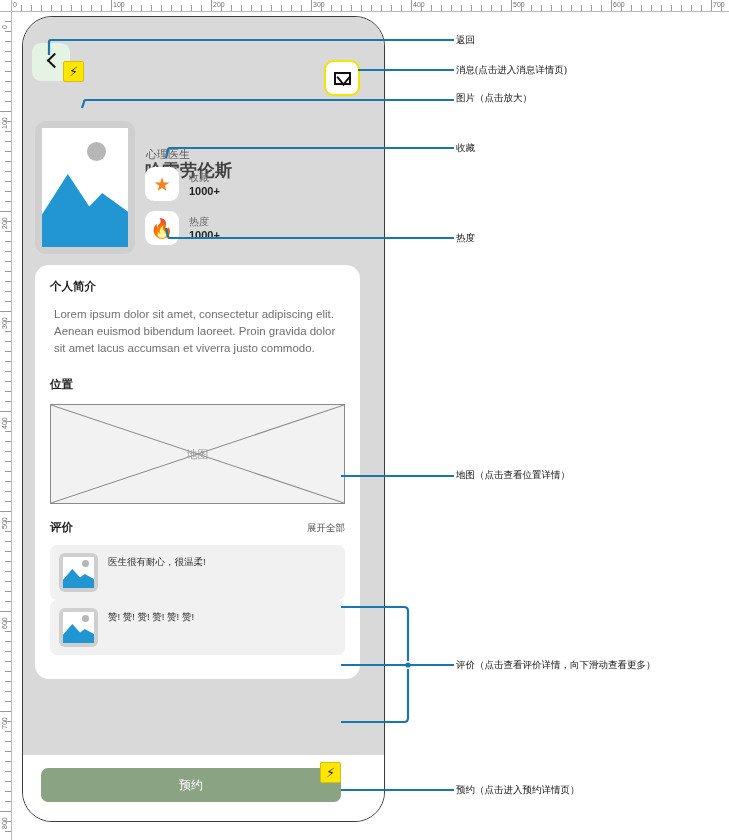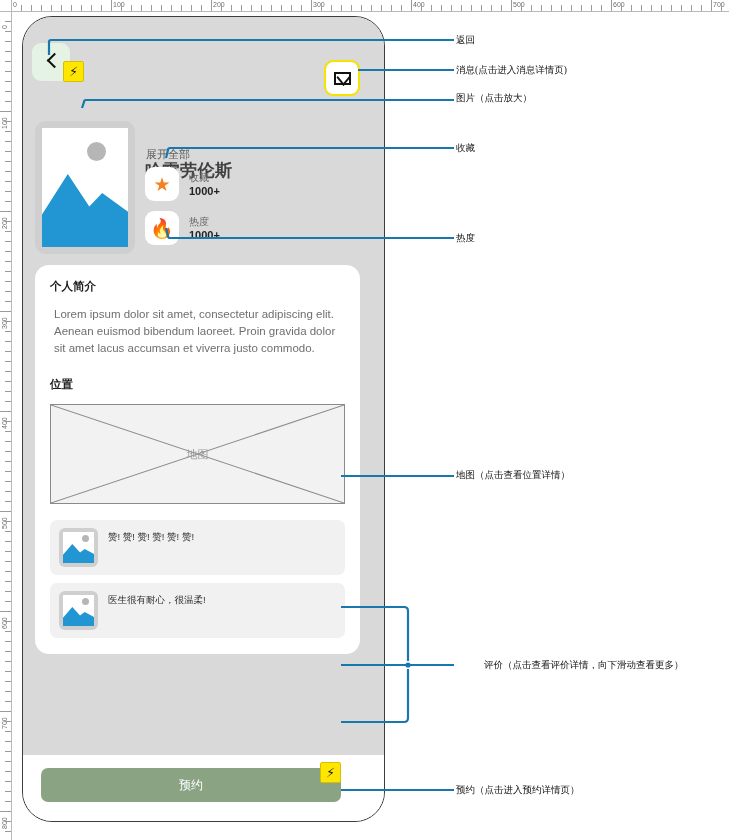--- a/index.html
+++ b/index.html
@@ -370,21 +370,21 @@
         <div class="avatar-frame">
           <div class="ph-img">
             <div class="ph-sun"></div>
             <svg class="ph-mount" viewBox="0 0 100 60" preserveAspectRatio="none">
               <polygon points="0,60 0,36 30,6 55,30 70,20 100,34 100,60" fill="#2196d3"></polygon>
             </svg>
           </div>
         </div>
 
         <div class="name">哈雷劳伦斯</div>
-        <div class="subtitle">展开全部</div>
+        <div class="subtitle">心理医生</div>
 
         <div class="stat s1">
           <div class="stat-icon" style="color:#f5821f">★</div>
           <div class="stat-text">
             <div class="stat-label">收藏</div>
             <div class="stat-value">1000+</div>
           </div>
         </div>
 
         <div class="stat s2">
@@ -402,45 +402,49 @@
 
         <div class="sec-title">位置</div>
         <div class="map-box">
           <svg width="100%" height="100%" viewBox="0 0 292 98" preserveAspectRatio="none">
             <line x1="0" y1="0" x2="292" y2="98" stroke="#8a8a8a" stroke-width="1"></line>
             <line x1="292" y1="0" x2="0" y2="98" stroke="#8a8a8a" stroke-width="1"></line>
           </svg>
           <div class="map-label">地图</div>
         </div>
 
-
+        <div class="rev-head">
+          <div class="sec-title" style="margin:0">评价</div>
+          <div class="rev-more">展开全部</div>
+        </div>
+
+
+        <div class="review" style="margin-bottom:0">
+          <div class="rev-av">
+            <div class="ph-img">
+              <div class="ph-sun" style="width:7px;height:7px;left:62%;top:10%;"></div>
+              <svg class="ph-mount" viewBox="0 0 100 60" preserveAspectRatio="none">
+                <polygon points="0,60 0,36 30,6 55,30 70,20 100,34 100,60" fill="#2196d3"></polygon>
+              </svg>
+            </div>
+          </div>
+          <div class="rev-txt">医生很有耐心，很温柔!</div>
+        </div>
 
         <div class="review">
           <div class="rev-av">
             <div class="ph-img">
               <div class="ph-sun" style="width:7px;height:7px;left:62%;top:10%;"></div>
               <svg class="ph-mount" viewBox="0 0 100 60" preserveAspectRatio="none">
                 <polygon points="0,60 0,36 30,6 55,30 70,20 100,34 100,60" fill="#2196d3"></polygon>
               </svg>
             </div>
           </div>
           <div class="rev-txt">赞! 赞! 赞! 赞! 赞! 赞!</div>
         </div>
-
-        <div class="review" style="margin-bottom:0">
-          <div class="rev-av">
-            <div class="ph-img">
-              <div class="ph-sun" style="width:7px;height:7px;left:62%;top:10%;"></div>
-              <svg class="ph-mount" viewBox="0 0 100 60" preserveAspectRatio="none">
-                <polygon points="0,60 0,36 30,6 55,30 70,20 100,34 100,60" fill="#2196d3"></polygon>
-              </svg>
-            </div>
-          </div>
-          <div class="rev-txt">医生很有耐心，很温柔!</div>
-        </div>
       </div>
 
     </div>
 
     <div class="cta-wrap">
       <div class="cta">预约</div>
       <div class="bolt" style="left:297px;top:7px;">⚡</div>
     </div>
 
   </div>
@@ -470,14 +474,14 @@
   </g>
   <circle cx="408" cy="665" r="2.6" fill="#1878ad"></circle>
 </svg>
 
 <div class="anno-label" style="left:456px;top:34px;">返回</div>
 <div class="anno-label" style="left:456px;top:64px;">消息(点击进入消息详情页)</div>
 <div class="anno-label" style="left:456px;top:92px;">图片（点击放大）</div>
 <div class="anno-label" style="left:456px;top:142px;">收藏</div>
 <div class="anno-label" style="left:456px;top:232px;">热度</div>
 <div class="anno-label" style="left:456px;top:469px;">地图（点击查看位置详情）</div>
-<div class="anno-label" style="left:484px;top:659px;text-align:center;">评价（点击查看评价详情，向下滑动查看更多）</div>
+<div class="anno-label" style="left:456px;top:659px;text-align:center;">评价（点击查看评价详情，向下滑动查看更多）</div>
 <div class="anno-label" style="left:456px;top:784px;">预约（点击进入预约详情页）</div>
 
 </body></html>

